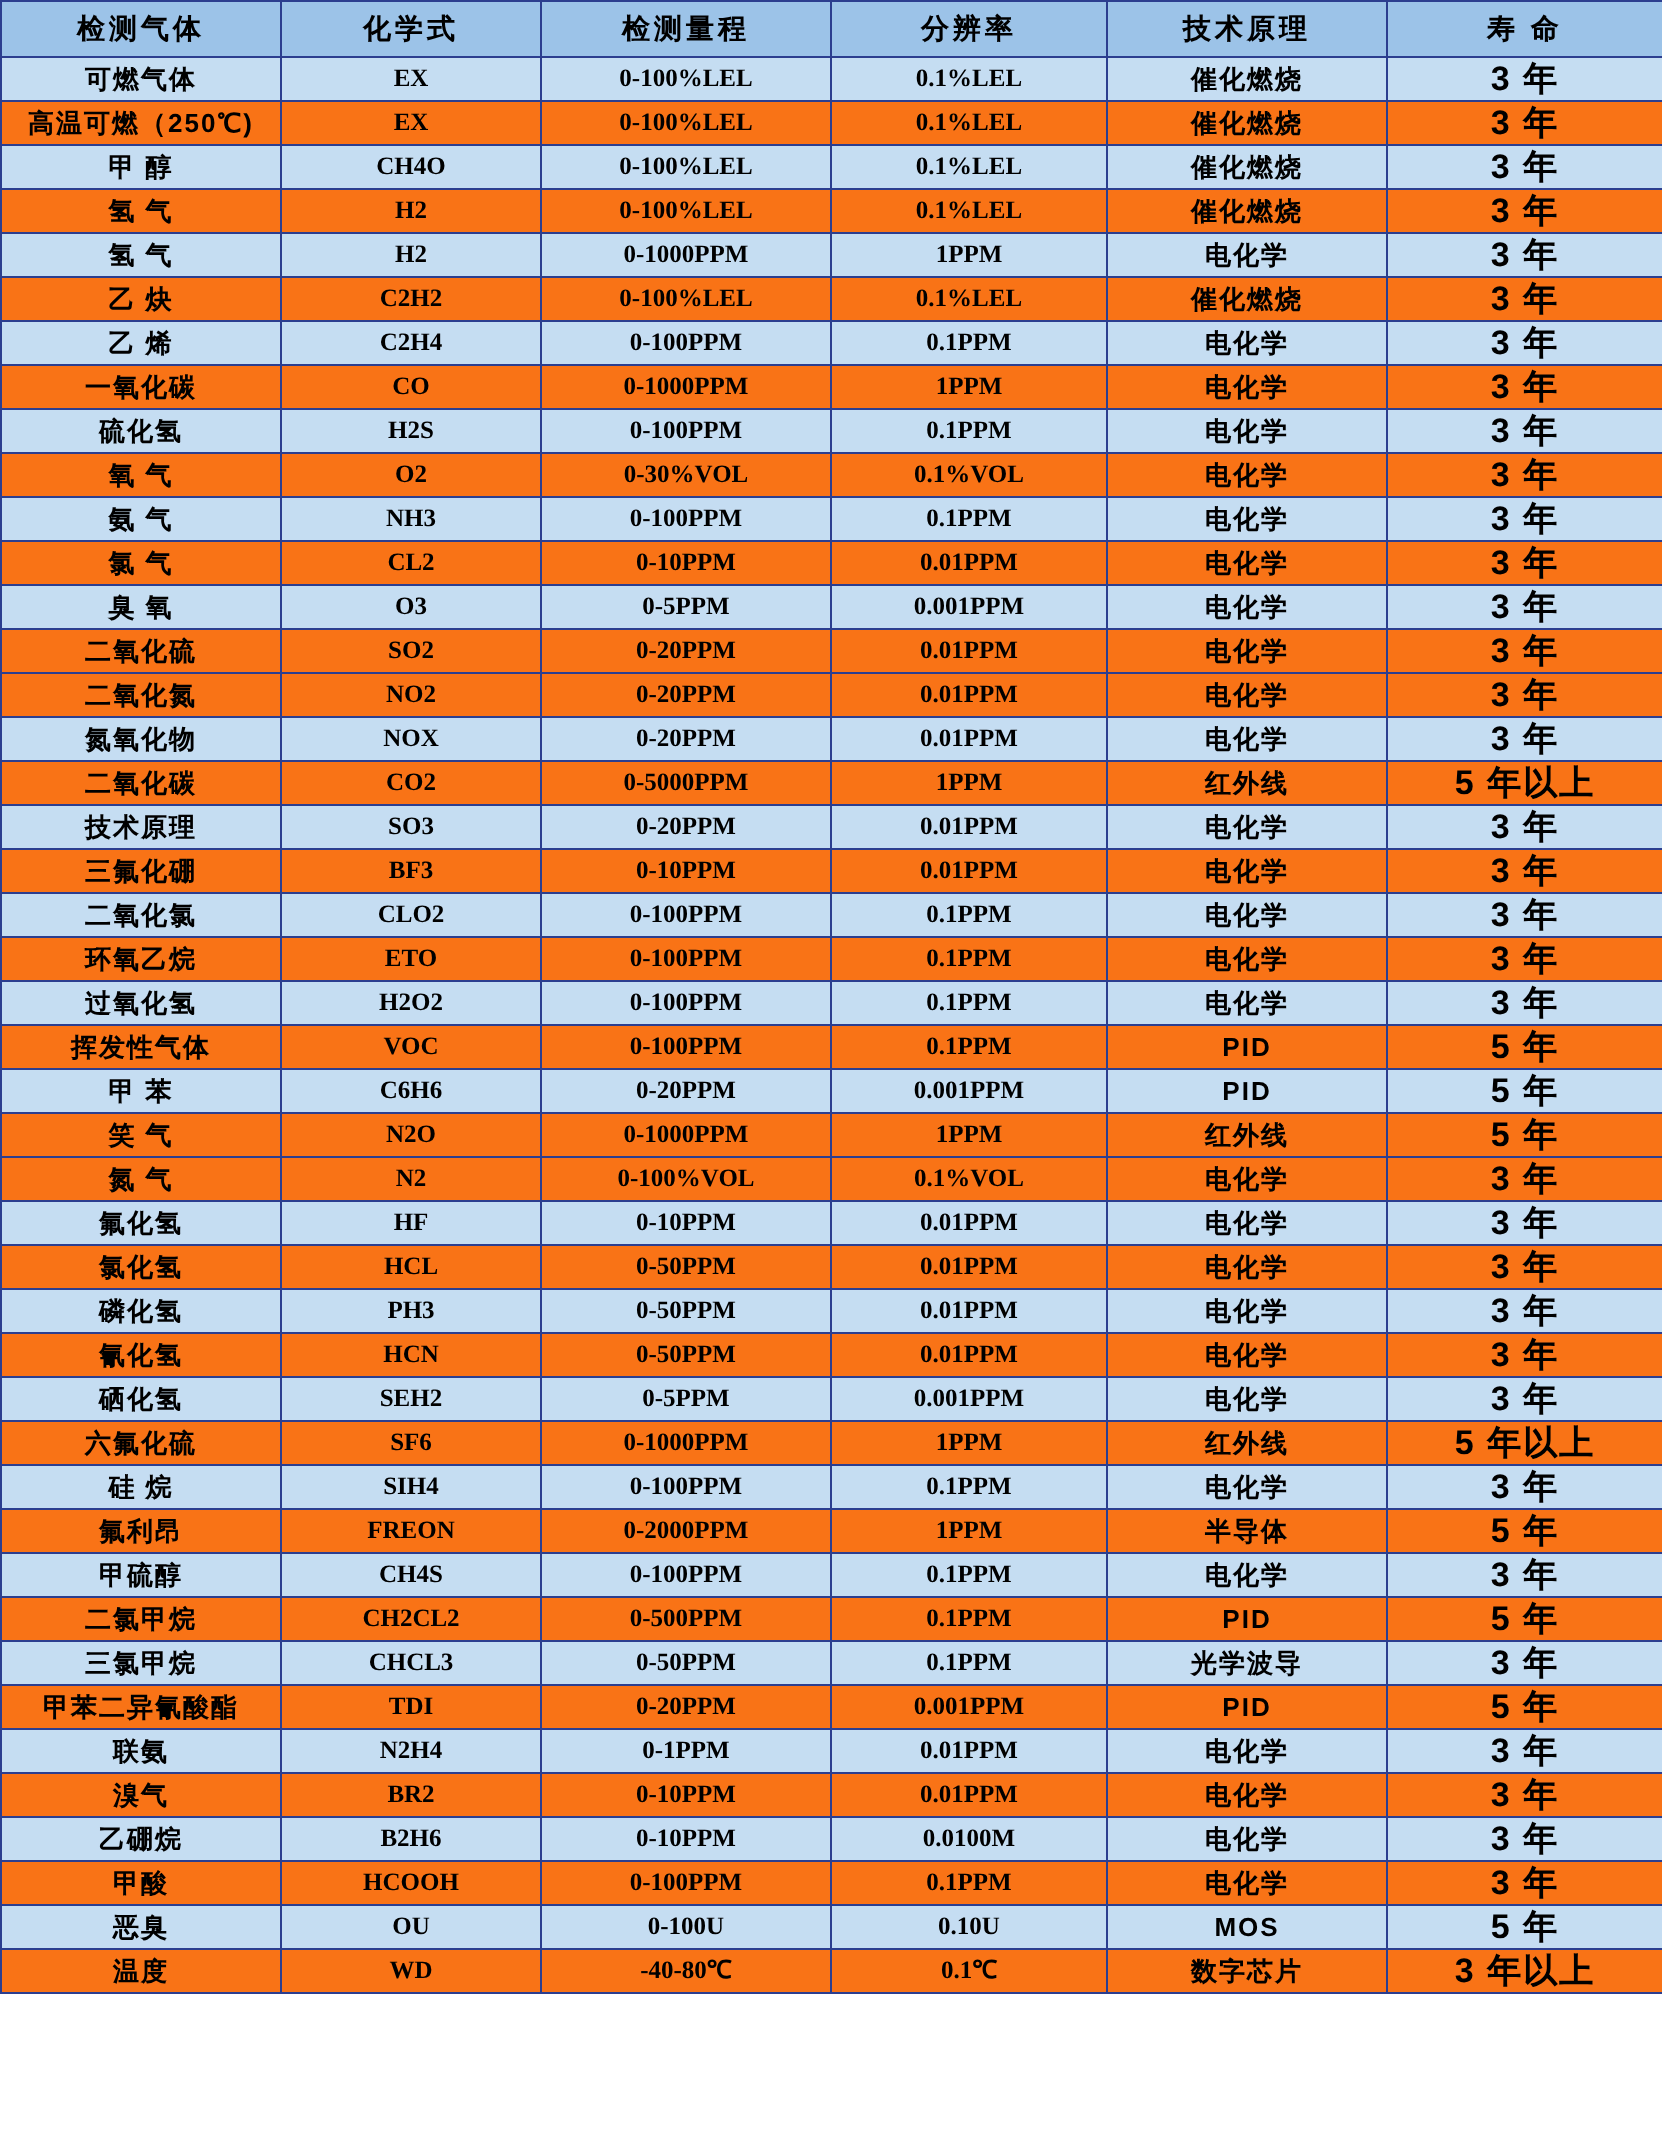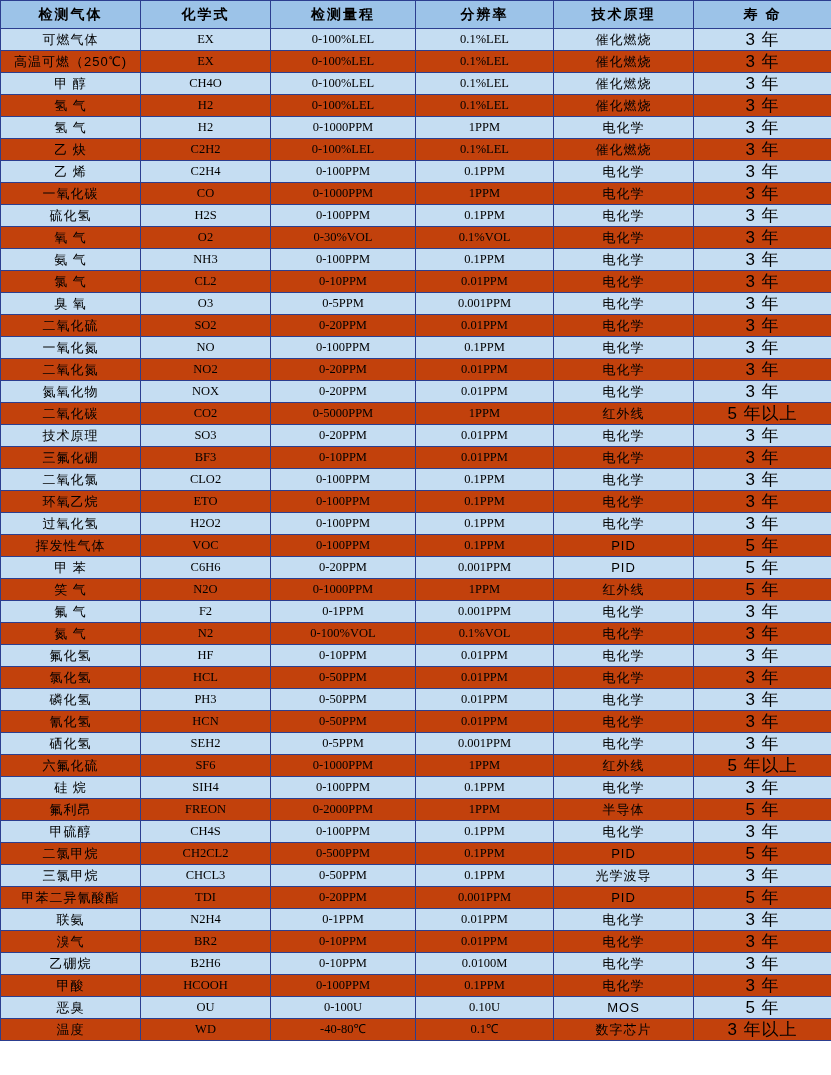--- a/index.html
+++ b/index.html
@@ -31,23 +31,24 @@
   #gas-table thead th {
     background: #9cc3e8;
     font-weight: bold;
     font-size: 14px;
     height: 27px;
     line-height: 27px;
     letter-spacing: 2px;
   }
   #gas-table tbody tr {
     background: #c5ddf2;
+    font-weight: bold;
   }
   #gas-table tbody tr.alt {
-    background: #c2410c;
+    background: #f97316;
   }
   #gas-table tbody td.cn {
     font-size: 13px;
     letter-spacing: 1px;
   }
   #gas-table tbody td.mono {
     font-family: "Liberation Serif", serif;
     font-size: 12.5px;
   }
   #gas-table tbody td.life {
@@ -189,28 +190,20 @@
         <td class="life">3 年</td>
       </tr>
       <tr class="alt">
         <td class="cn">二氧化硫</td>
         <td class="mono">SO2</td>
         <td class="mono">0-20PPM</td>
         <td class="mono">0.01PPM</td>
         <td class="cn">电化学</td>
         <td class="life">3 年</td>
       </tr>
-      <tr>
-        <td class="cn">一氧化氮</td>
-        <td class="mono">NO</td>
-        <td class="mono">0-100PPM</td>
-        <td class="mono">0.1PPM</td>
-        <td class="cn">电化学</td>
-        <td class="life">3 年</td>
-      </tr>
       <tr class="alt">
         <td class="cn">二氧化氮</td>
         <td class="mono">NO2</td>
         <td class="mono">0-20PPM</td>
         <td class="mono">0.01PPM</td>
         <td class="cn">电化学</td>
         <td class="life">3 年</td>
       </tr>
       <tr>
         <td class="cn">氮氧化物</td>
@@ -284,28 +277,20 @@
         <td class="cn">PID</td>
         <td class="life">5 年</td>
       </tr>
       <tr class="alt">
         <td class="cn">笑 气</td>
         <td class="mono">N2O</td>
         <td class="mono">0-1000PPM</td>
         <td class="mono">1PPM</td>
         <td class="cn">红外线</td>
         <td class="life">5 年</td>
-      </tr>
-      <tr>
-        <td class="cn">氟 气</td>
-        <td class="mono">F2</td>
-        <td class="mono">0-1PPM</td>
-        <td class="mono">0.001PPM</td>
-        <td class="cn">电化学</td>
-        <td class="life">3 年</td>
       </tr>
       <tr class="alt">
         <td class="cn">氮 气</td>
         <td class="mono">N2</td>
         <td class="mono">0-100%VOL</td>
         <td class="mono">0.1%VOL</td>
         <td class="cn">电化学</td>
         <td class="life">3 年</td>
       </tr>
       <tr>

